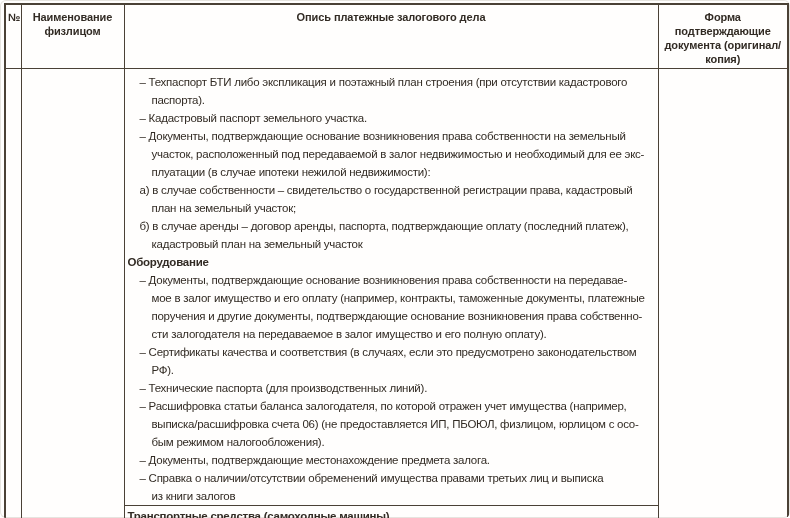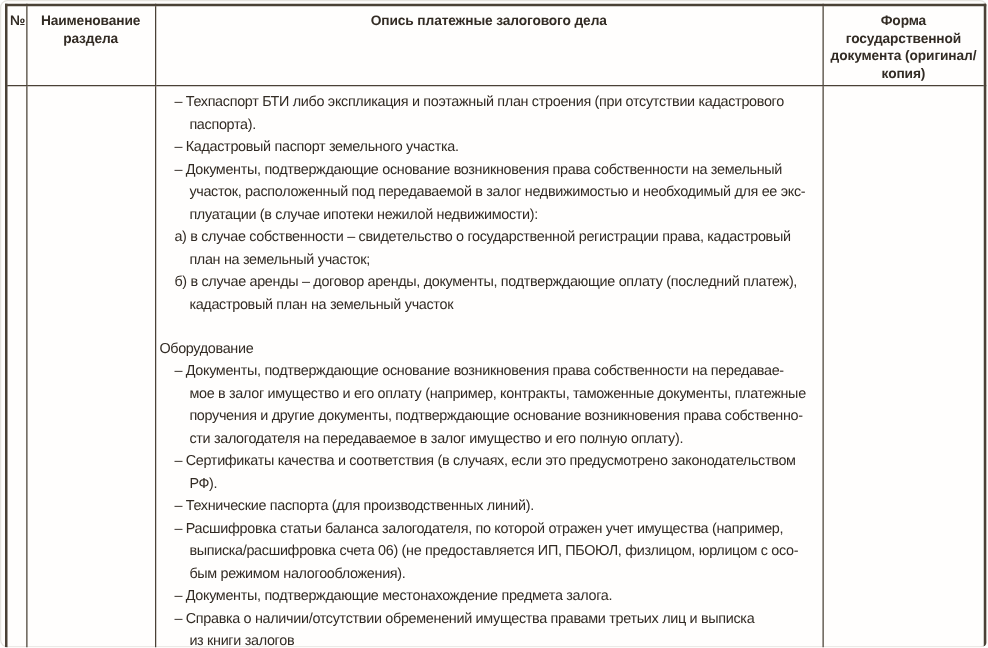--- a/index.html
+++ b/index.html
@@ -41,59 +41,59 @@
     padding:4px 4px 0 2px;
     font-size:11.5px;
     line-height:18px;
     letter-spacing:-0.25px;
   }
   td.docs2{
     padding-top:2px;
     line-height:17px;
   }
   .blk{white-space:pre-line;}
-  .blk.heading{font-weight:normal;padding-left:1px;margin-top:17px;}
+  .blk.heading{font-weight:bold;padding-left:1px;}
   .blk.item,.blk.sub{padding-left:25px;text-indent:-12px;}
 </style>
 </head>
 <body>
 
 <div class="page">
   <table class="doc">
     <colgroup>
       <col style="width:16px">
       <col style="width:103px">
       <col style="width:534px">
       <col style="width:130px">
     </colgroup>
     <thead>
       <tr>
         <th>№</th>
         <th>Наименование
-раздела</th>
+физлицом</th>
         <th>Опись платежные залогового дела</th>
-        <th>Форма государственной
+        <th>Форма подтверждающие
 документа (оригинал/
 копия)</th>
       </tr>
     </thead>
     <tbody>
       <tr class="row1">
         <td rowspan="2"></td>
         <td rowspan="2"></td>
         <td class="docs">
             <div class="blk item">– Техпаспорт БТИ либо экспликация и поэтажный план строения (при отсутствии кадастрового
 паспорта).</div>
             <div class="blk item">– Кадастровый паспорт земельного участка.</div>
             <div class="blk item">– Документы, подтверждающие основание возникновения права собственности на земельный
 участок, расположенный под передаваемой в залог недвижимостью и необходимый для ее экс-
 плуатации (в случае ипотеки нежилой недвижимости):</div>
             <div class="blk sub">а) в случае собственности – свидетельство о государственной регистрации права, кадастровый
 план на земельный участок;</div>
-            <div class="blk sub">б) в случае аренды – договор аренды, документы, подтверждающие оплату (последний платеж),
+            <div class="blk sub">б) в случае аренды – договор аренды, паспорта, подтверждающие оплату (последний платеж),
 кадастровый план на земельный участок</div>
             <div class="blk heading">Оборудование</div>
             <div class="blk item">– Документы, подтверждающие основание возникновения права собственности на передавае-
 мое в залог имущество и его оплату (например, контракты, таможенные документы, платежные
 поручения и другие документы, подтверждающие основание возникновения права собственно-
 сти залогодателя на передаваемое в залог имущество и его полную оплату).</div>
             <div class="blk item">– Сертификаты качества и соответствия (в случаях, если это предусмотрено законодательством РФ).</div>
             <div class="blk item">– Технические паспорта (для производственных линий).</div>
             <div class="blk item">– Расшифровка статьи баланса залогодателя, по которой отражен учет имущества (например,
 выписка/расшифровка счета 06) (не предоставляется ИП, ПБОЮЛ, физлицом, юрлицом с осо-

